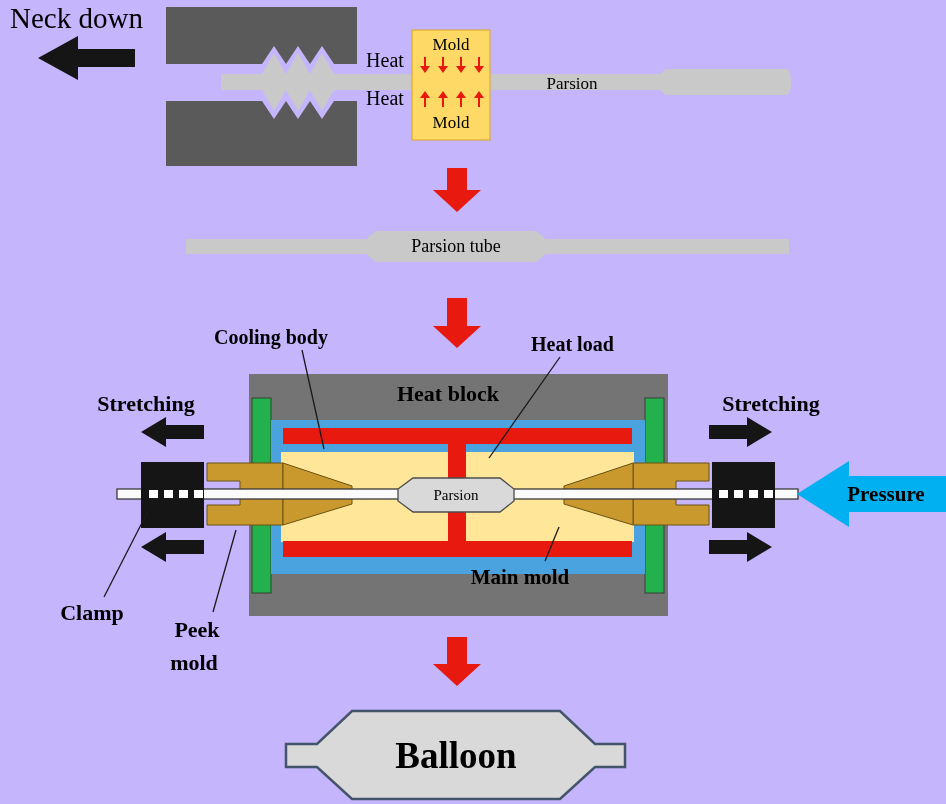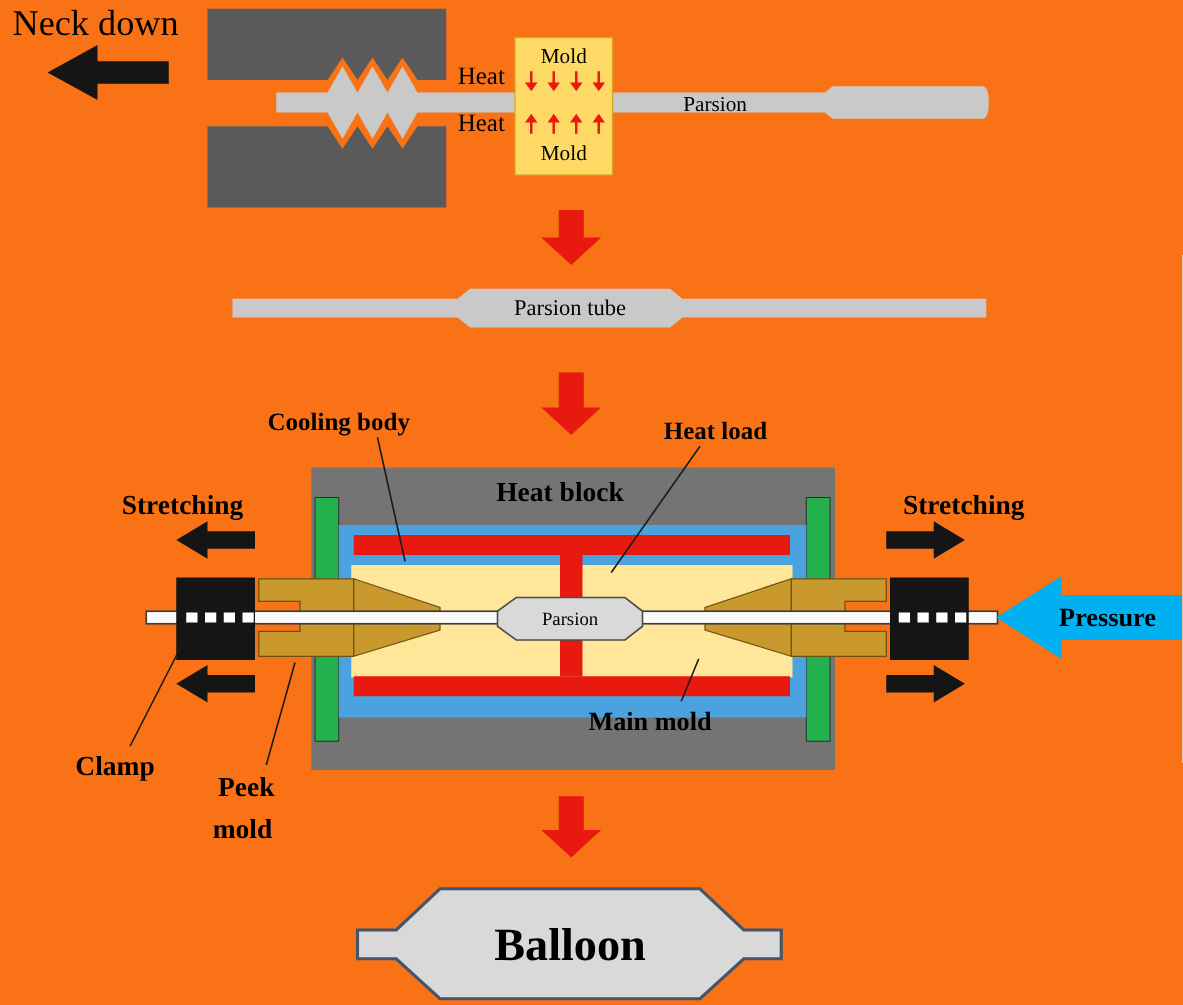--- a/index.html
+++ b/index.html
@@ -1,16 +1,16 @@
 <!DOCTYPE html>
 <html><head>
 <meta charset="utf-8">
 <style>
   html,body { margin:0; padding:0; background:#fff; }
-  .canvas { width:946px; height:804px; position:relative; background:#f97316; overflow:hidden; }
+  .canvas { width:946px; height:804px; position:relative; background:#c4b5fd; overflow:hidden; }
   svg { display:block; }
   svg text { font-family:"Liberation Serif","DejaVu Serif",serif; fill:#000; }
   .bold { font-weight:bold; }
 </style>
 </head>
 <body>
 
 <div class="canvas">
 <svg viewBox="0 0 946 804" width="946" height="804">
 

